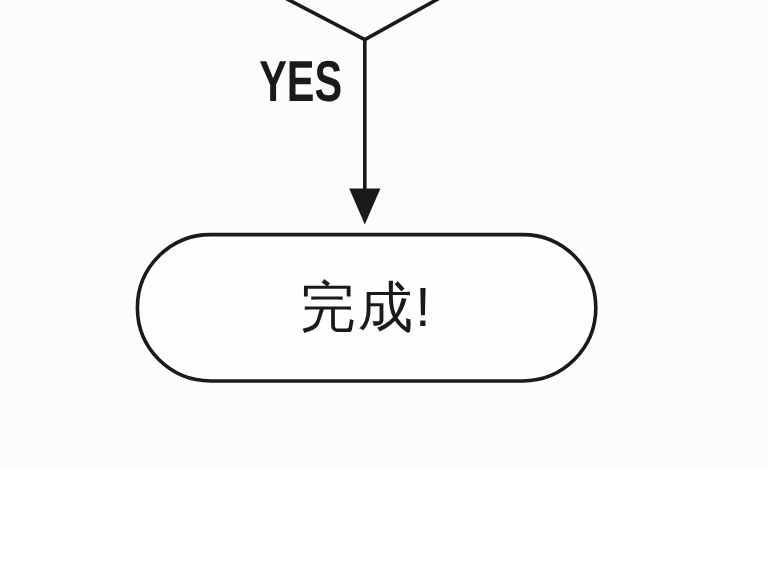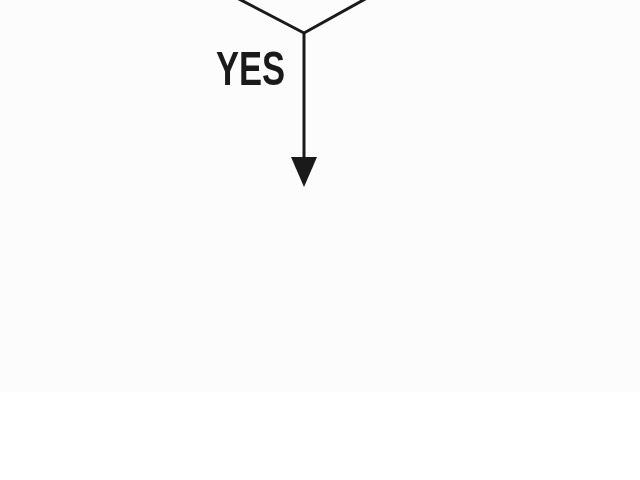--- a/index.html
+++ b/index.html
@@ -63,14 +63,17 @@
 <div class="canvas">
 
   <svg class="connector-layer" viewBox="0 0 640 480" xmlns="http://www.w3.org/2000/svg">
     <polyline points="237,-2 304,33 367,-2" fill="none" stroke-width="3" stroke-linejoin="round" stroke="#1a1a1a"></polyline>
     <line x1="304" y1="33" x2="304" y2="165" stroke-width="3" stroke="#1a1a1a"></line>
     <polygon points="291,157 317,157 304,187" fill="#1a1a1a"></polygon>
   </svg>
 
   <div class="yes-label">YES</div>
 
+  <div class="terminator">
+    <span class="terminator-label">完成!</span>
+  </div>
 
 </div>
 
 </body></html>

